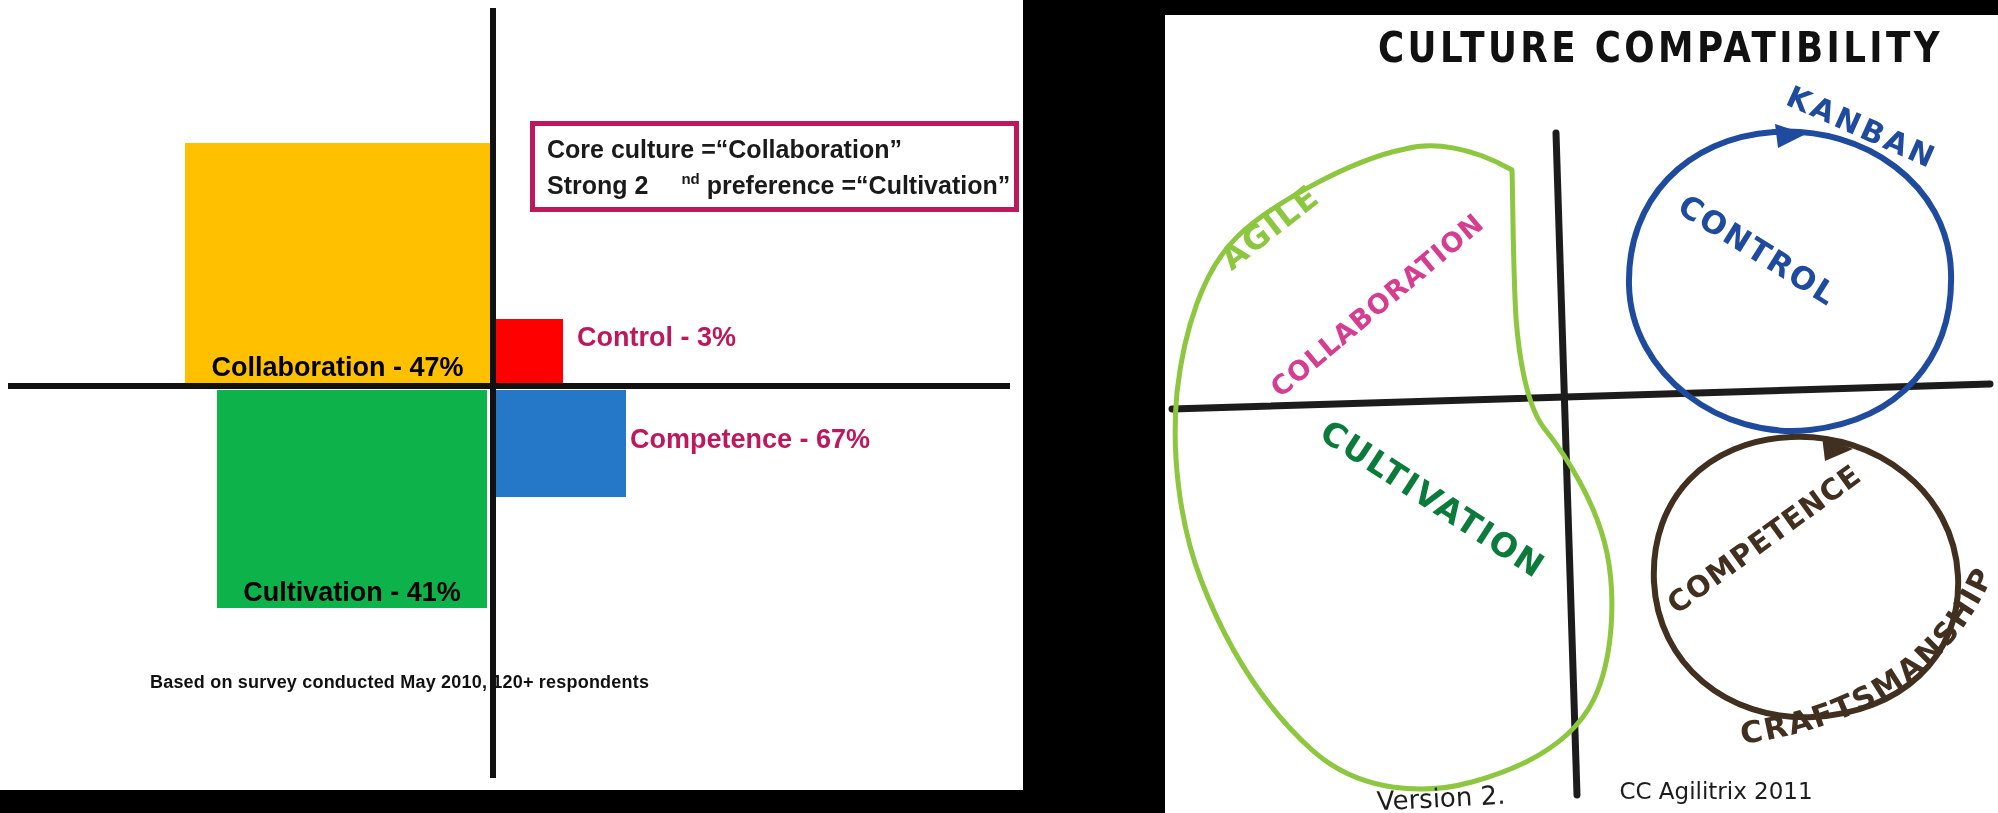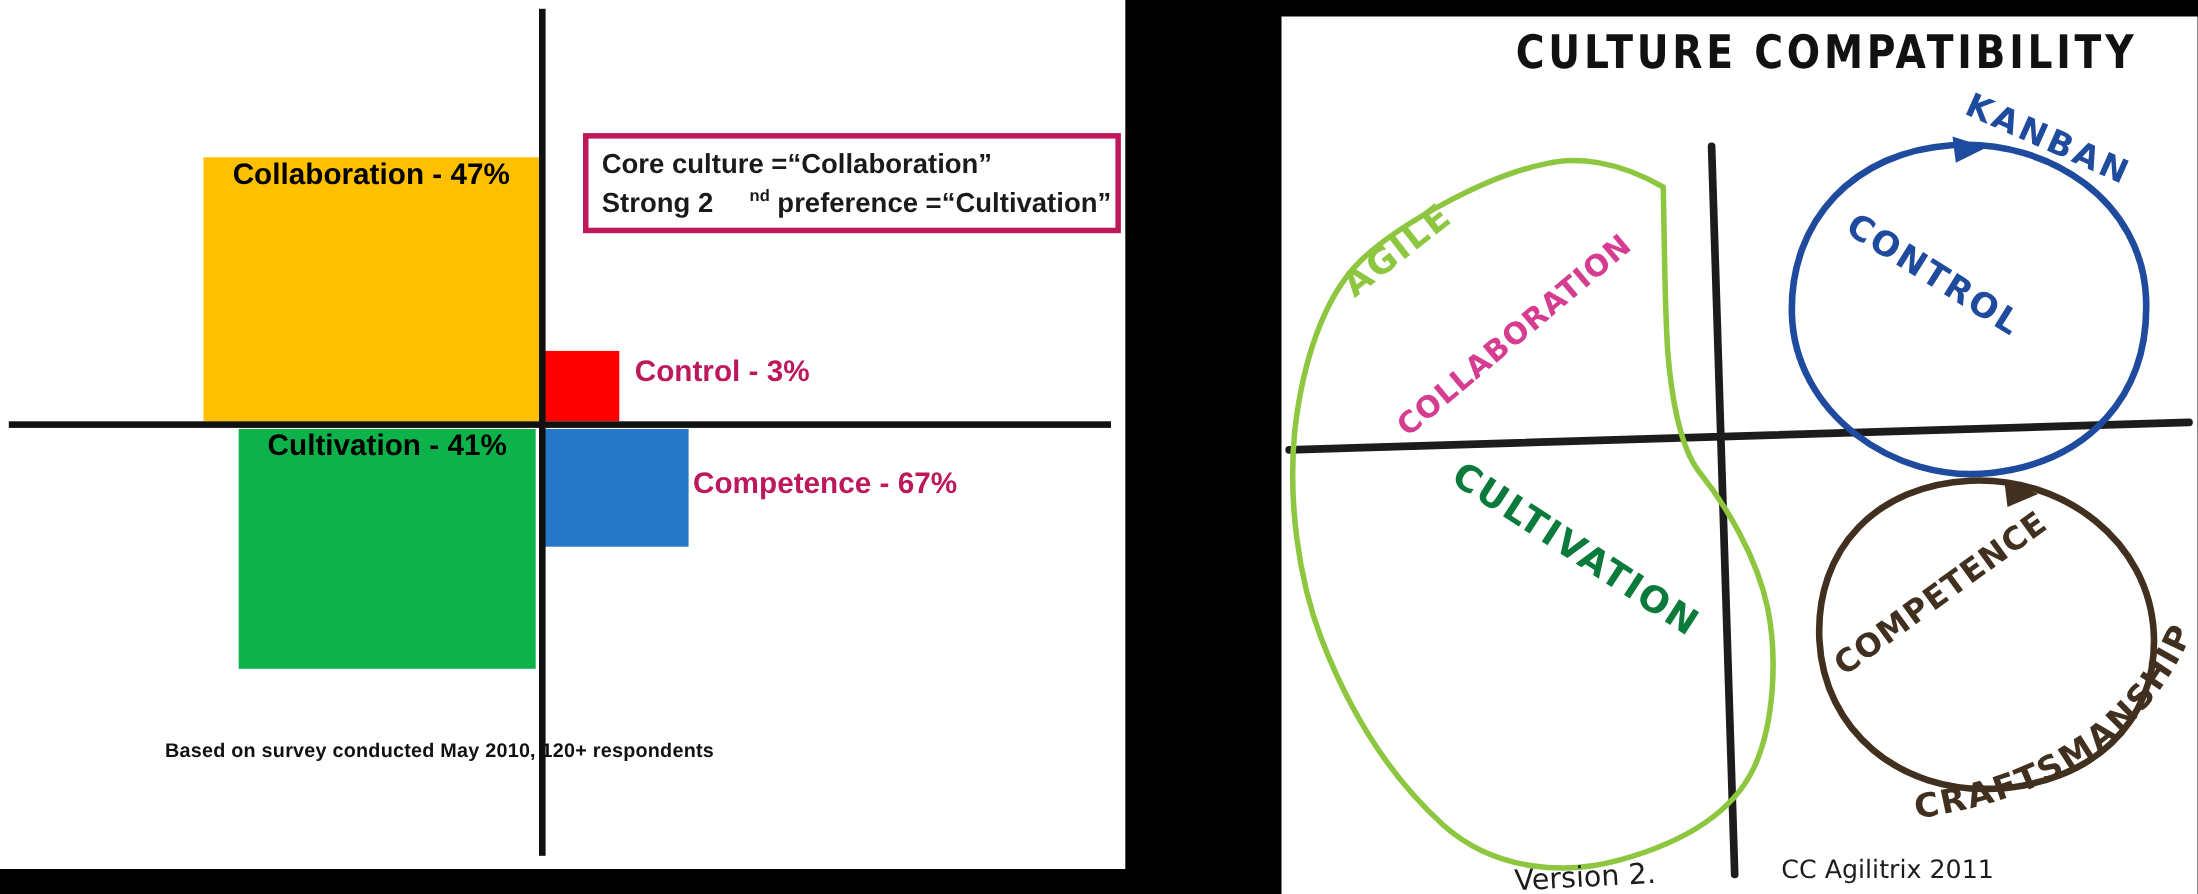--- a/index.html
+++ b/index.html
@@ -15,21 +15,21 @@
   
   #left-panel {
     position: absolute;
     left: 0; top: 0;
     width: 1023px; height: 790px;
     background: #ffffff;
   }
   .bar {
     position: absolute;
     display: flex;
-    align-items: flex-start;
+    align-items: flex-end;
     justify-content: center;
     font-weight: bold;
     font-size: 27px;
     color: #000;
     z-index: 1;
   }
   #bar-collaboration { left: 185px; top: 143px; width: 305px; height: 240px; background: #FFC000; }
   #bar-control       { left: 495px; top: 319px; width:  68px; height:  64px; background: #FF0000; }
   #bar-cultivation   { left: 217px; top: 390px; width: 270px; height: 218px; background: #0DB24A; }
   #bar-competence    { left: 494px; top: 390px; width: 132px; height: 107px; background: #2577C8; }

